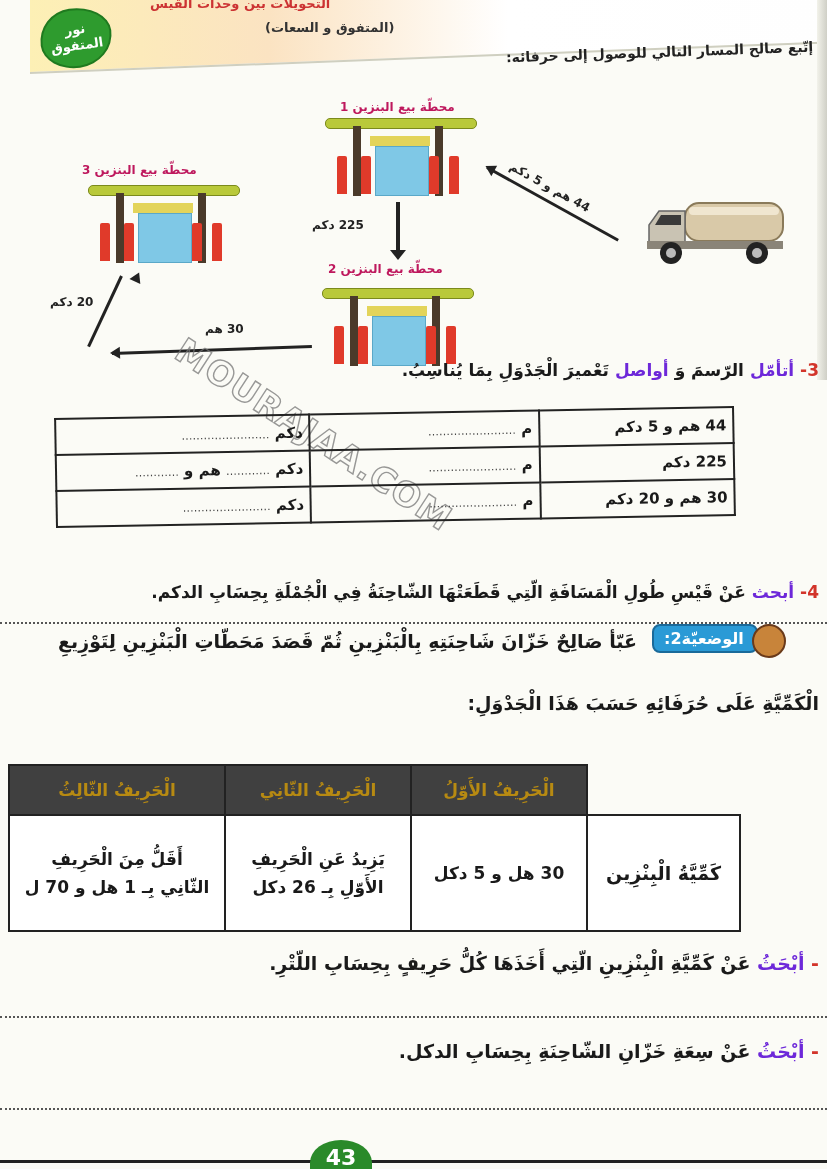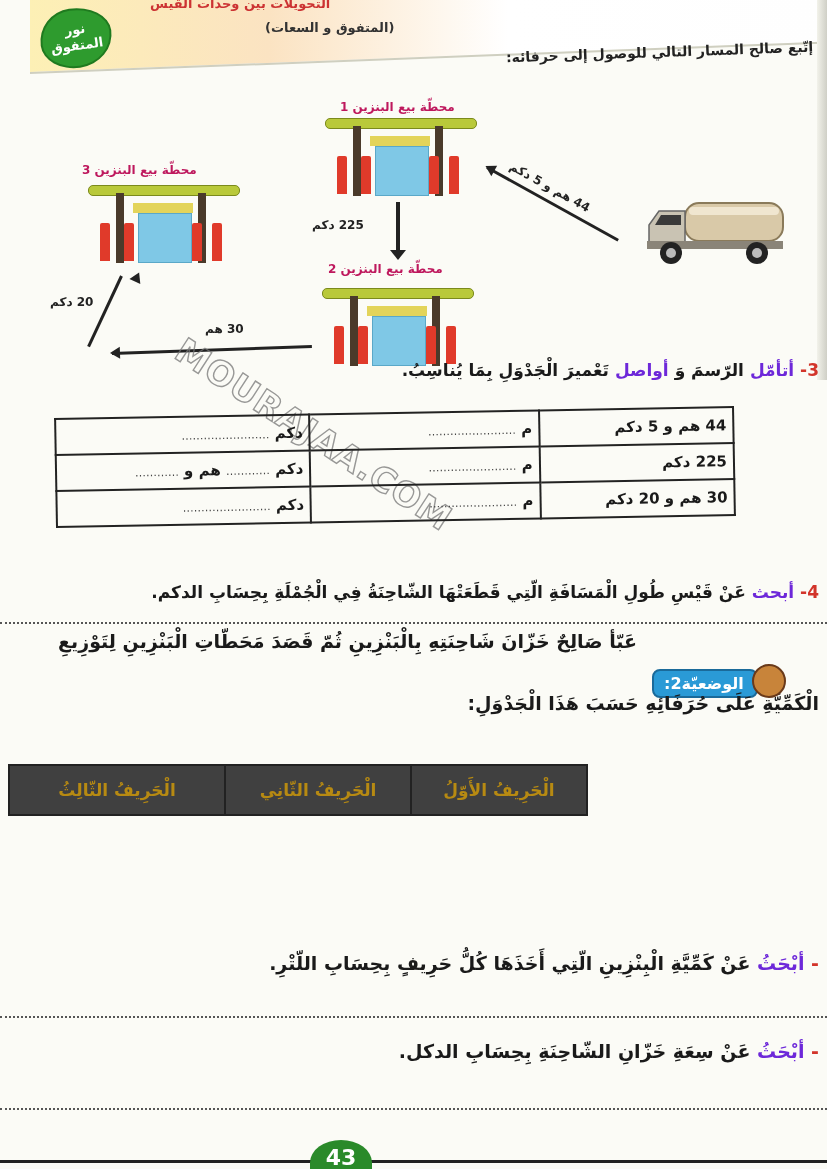--- a/index.html
+++ b/index.html
@@ -33,21 +33,21 @@
   
   table{border-collapse:collapse;}
   .t1{position:absolute;left:55px;top:412px;width:680px;border:2px solid #222;transform:rotate(-1deg);}
   .t1 td{border:2px solid #222;height:30px;font-size:15px;font-weight:bold;padding:2px 6px;direction:rtl;white-space:nowrap;}
   .t1 td.given{width:180px;text-align:right;}
   .t1 td.blank-m{width:215px;text-align:right;}
   .t1 td.blank-d{width:240px;text-align:right;}
   .dots{letter-spacing:1px;color:#444;font-weight:normal;font-size:11px;}
   .sep{position:absolute;left:0;width:827px;border-top:2px dotted #555;}
   
-  .badge{position:absolute;left:652px;top:664px;height:34px;display:flex;align-items:flex-end;flex-direction:row-reverse;}
+  .badge{position:absolute;left:652px;top:624px;height:34px;display:flex;align-items:flex-start;flex-direction:row-reverse;}
   .badge .circle{width:30px;height:30px;border-radius:50%;background:#c8843a;border:2px solid #6a3a1a;margin-left:-6px;z-index:2;}
   .badge .pill{background:#2a9ad6;color:#fff;font-weight:bold;font-size:16px;padding:3px 12px 3px 10px;border-radius:8px;border:2px solid #1a6a9a;}
   
   .t2{position:absolute;left:8px;top:764px;}
   .t2 td{border:2px solid #222;font-weight:bold;text-align:center;direction:rtl;}
   .t2 .head{background:#404040;color:#b78a12;font-size:17px;height:46px;}
   .t2 .body{font-size:17px;height:112px;line-height:28px;background:#fff;}
   .t2 .rowlabel{font-size:19px;}
   .t2 .empty{border:none;background:transparent;}
   
@@ -177,20 +177,34 @@
 <div class="abs rtl" style="right:8px;top:692px;font-size:19px;font-weight:bold;white-space:nowrap;">الْكَمِّيَّةِ عَلَى حُرَفَائِهِ حَسَبَ هَذَا الْجَدْوَلِ:</div>
 
 <table class="t2">
   <tbody>
       <tr>
     <td class="head" style="width:212px">الْحَرِيفُ الثّالِثُ</td>
     <td class="head" style="width:182px">الْحَرِيفُ الثّانِي</td>
     <td class="head" style="width:172px">الْحَرِيفُ الأَوّلُ</td>
     <td class="empty" style="width:150px"></td>
   </tr>
+  <tr>
+    <td class="body">
+          <div>أَقَلُّ مِنَ الْحَرِيفِ</div>
+          <div>الثّانِي بِـ 1 هل و 70 ل</div>
+        </td>
+    <td class="body">
+          <div>يَزِيدُ عَنِ الْحَرِيفِ</div>
+          <div>الأَوّلِ بِـ 26 دكل</div>
+        </td>
+    <td class="body">
+          <div>30 هل و 5 دكل</div>
+        </td>
+    <td class="body rowlabel">كَمِّيَّةُ الْبِنْزِين</td>
+  </tr>
 </tbody>
   </table>
 
 <div class="abs rtl qtext" style="right:8px;top:952px;font-size:19px;">
   <span class="qnum">-</span>
   <span class="qverb">أبْحَثُ</span>
   <span>عَنْ كَمِّيَّةِ الْبِنْزِينِ الّتِي أَخَذَهَا كُلُّ حَرِيفٍ بِحِسَابِ اللّتْرِ.</span>
 </div>
 <div class="sep" style="top:1016px;"></div>
 

